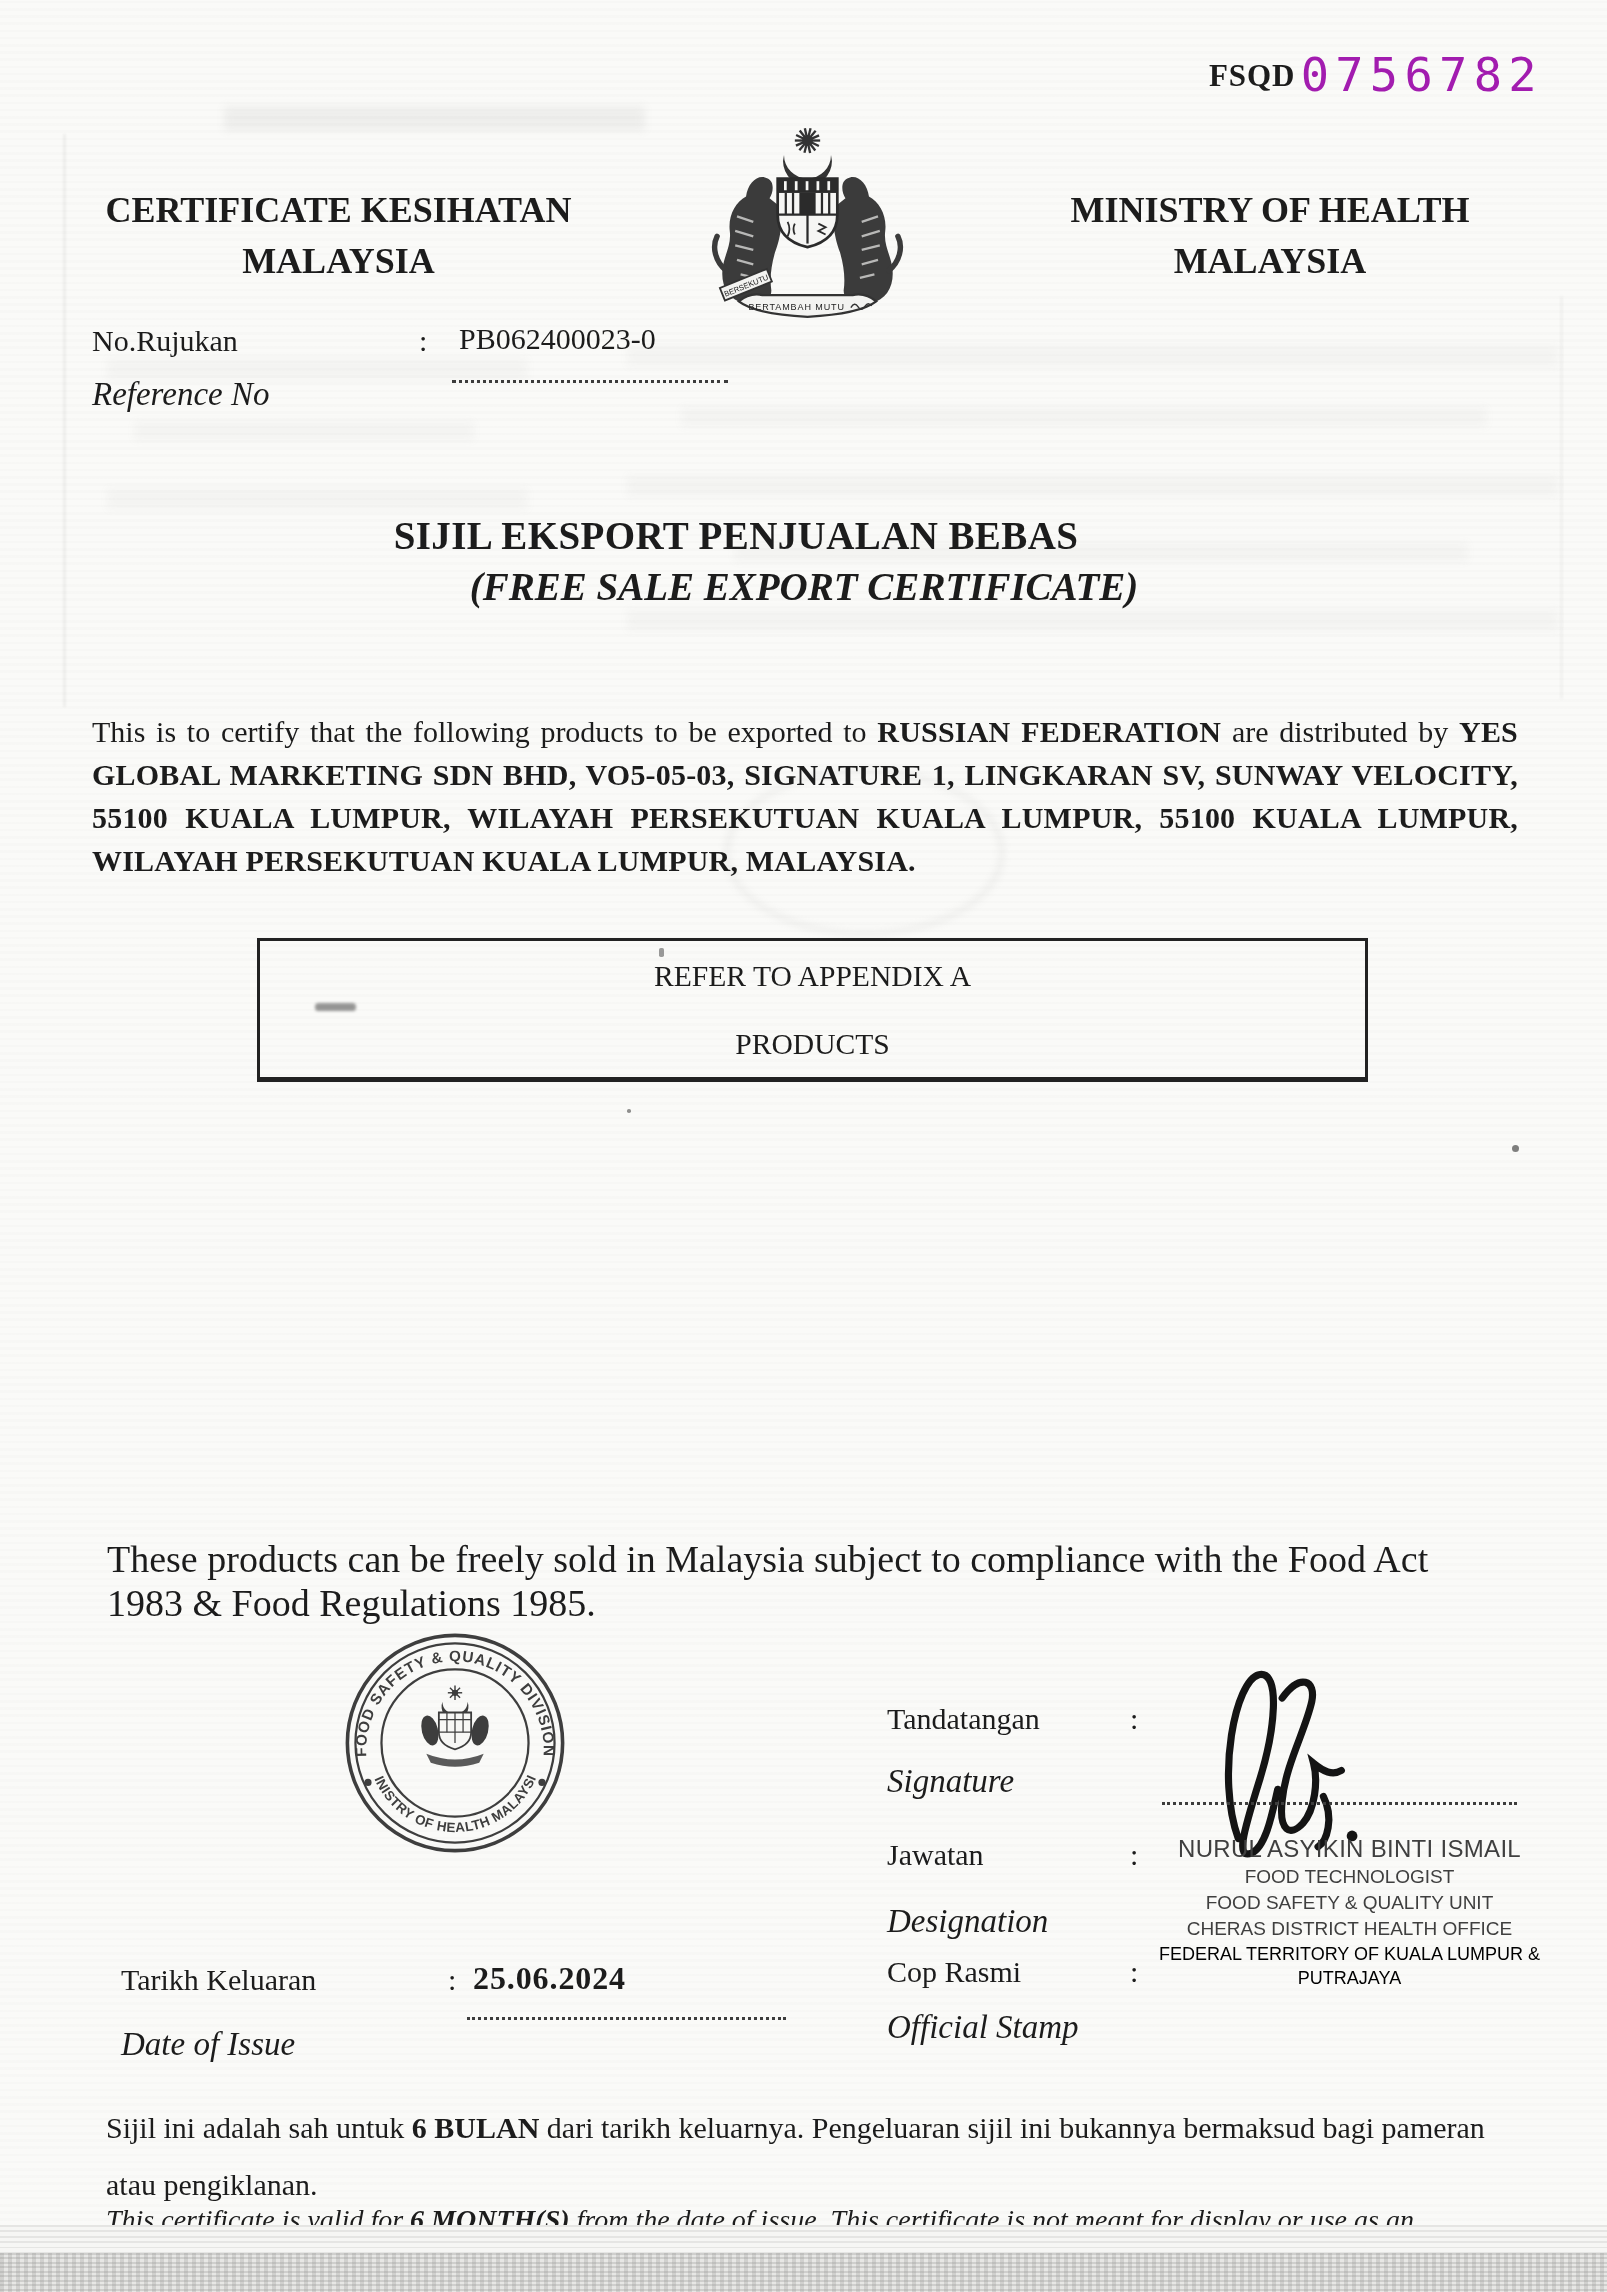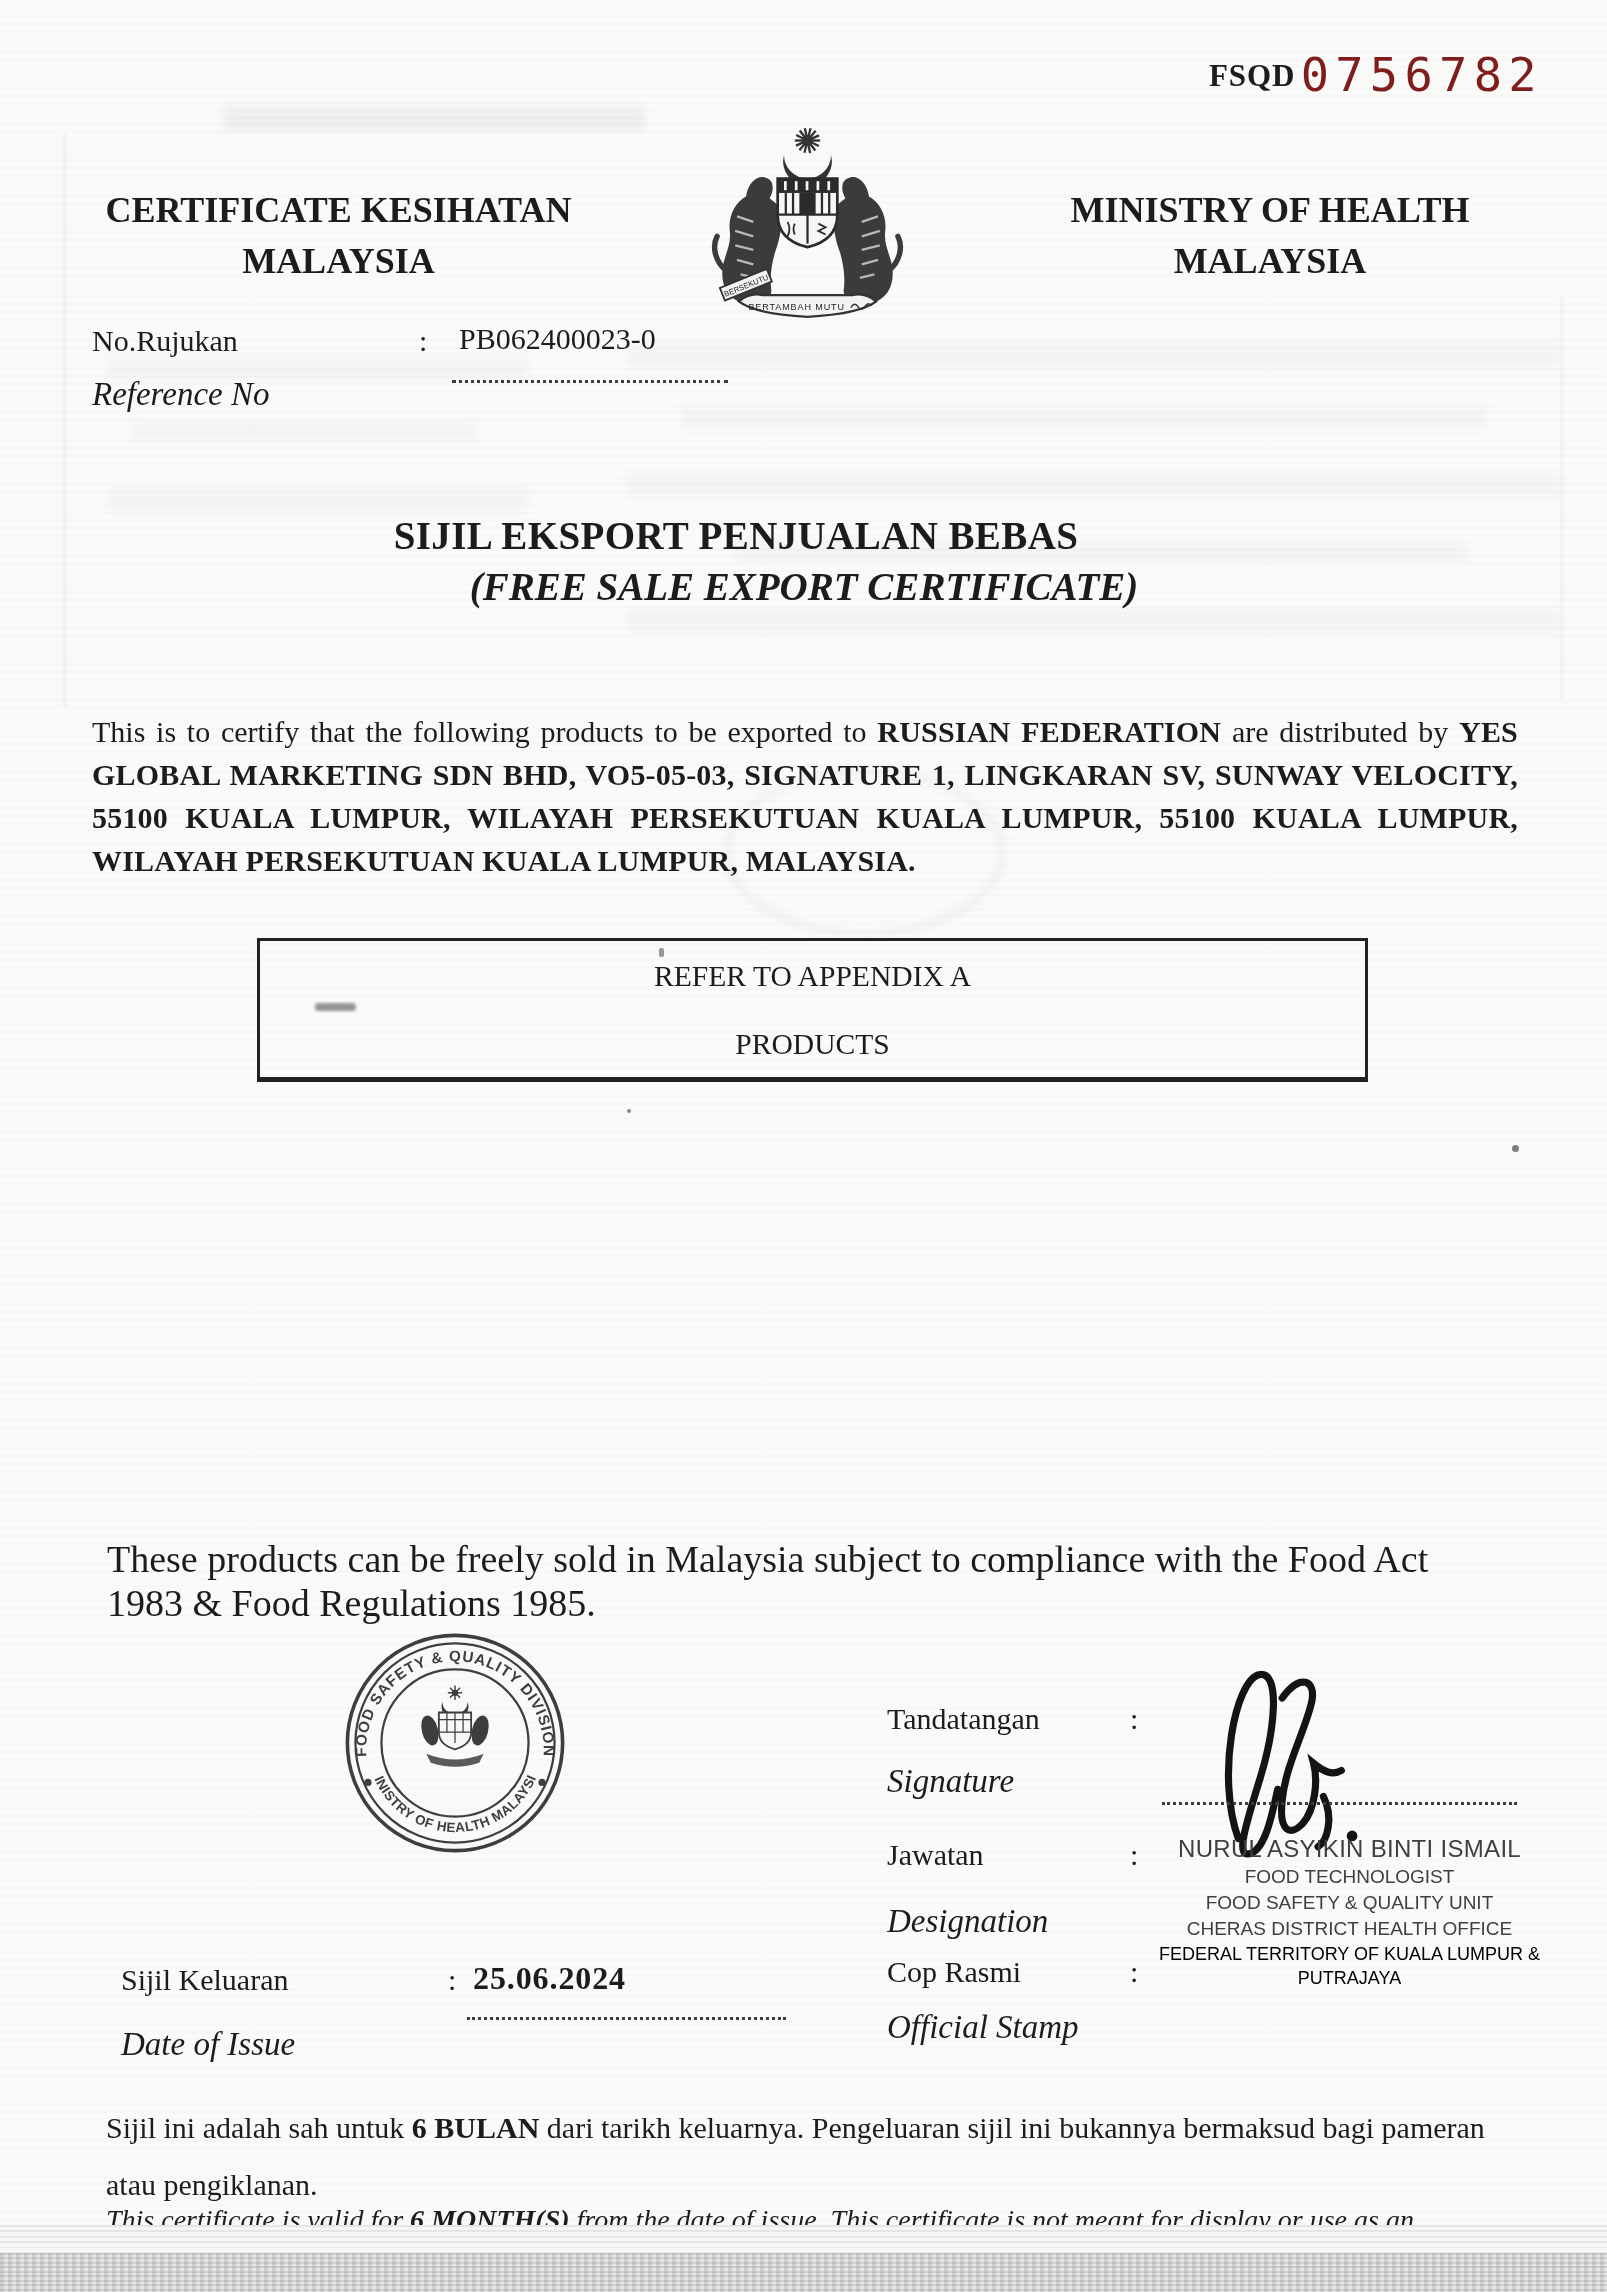--- a/index.html
+++ b/index.html
@@ -10,21 +10,21 @@
   }
   .page::before{
     content:""; position:absolute; inset:0; pointer-events:none;
     background:repeating-linear-gradient(0deg, rgba(0,0,0,.012) 0 2.7px, transparent 2.7px 7.2px);
   }
   .abs { position:absolute; }
 
   
   .fsqd { top:47px; left:1209px; display:flex; align-items:flex-start; }
   .fsqd-label { font-weight:bold; font-size:31px; letter-spacing:0.9px; padding-top:10.7px; }
-  .fsqd-num { font-family:"DejaVu Sans Mono",monospace; font-size:47px; color:#7f1d1d;
+  .fsqd-num { font-family:"DejaVu Sans Mono",monospace; font-size:47px; color:#a21caf;
               letter-spacing:6.3px; margin-left:5.4px; }
 
   
   .ministry { font-weight:bold; font-size:36px; line-height:51px; text-align:center; }
   .ministry-ms { top:185px; left:61px;  width:555px; }
   .ministry-en { top:185px; left:1028px; width:484px; }
   .emblem { top:125px; left:690px; width:235px; height:210px; }
 
   
   .lbl { font-size:30px; }
@@ -262,21 +262,21 @@
     <div class="ln">FOOD TECHNOLOGIST</div>
     <div class="ln">FOOD SAFETY &amp; QUALITY UNIT</div>
     <div class="ln">CHERAS DISTRICT HEALTH OFFICE</div>
     <div class="ln-sm">FEDERAL TERRITORY OF KUALA LUMPUR &amp; PUTRAJAYA</div>
   </div>
 
   <div class="abs lbl" style="top:1955px;left:887px;">Cop Rasmi</div>
   <div class="abs lbl" style="top:1955px;left:1130px;">:</div>
   <div class="abs lbl-it" style="top:2009px;left:887px;">Official Stamp</div>
 
-  <div class="abs lbl" style="top:1963px;left:121px;">Sijil Keluaran</div>
+  <div class="abs lbl" style="top:1963px;left:121px;">Tarikh Keluaran</div>
   <div class="abs lbl" style="top:1963px;left:448px;">:</div>
   <div class="abs date-val" style="top:1960px;left:473px;">25.06.2024</div>
   <div class="abs dotted" style="top:2017px;left:467px;width:319px;"></div>
   <div class="abs lbl-it" style="top:2026px;left:121px;">Date of Issue</div>
 
   <div class="abs validity-ms"><span>Sijil ini adalah sah untuk </span><b>6 BULAN</b><span> dari tarikh keluarnya. Pengeluaran sijil ini bukannya bermaksud bagi pameran atau pengiklanan.</span></div>
 
   <div class="abs validity-en"><span>This certificate is valid for </span><b>6 MONTH(S)</b><span> from the date of issue. This certificate is not meant for display or use as an advertisement.</span></div>
 
   <div class="abs band1"></div>

